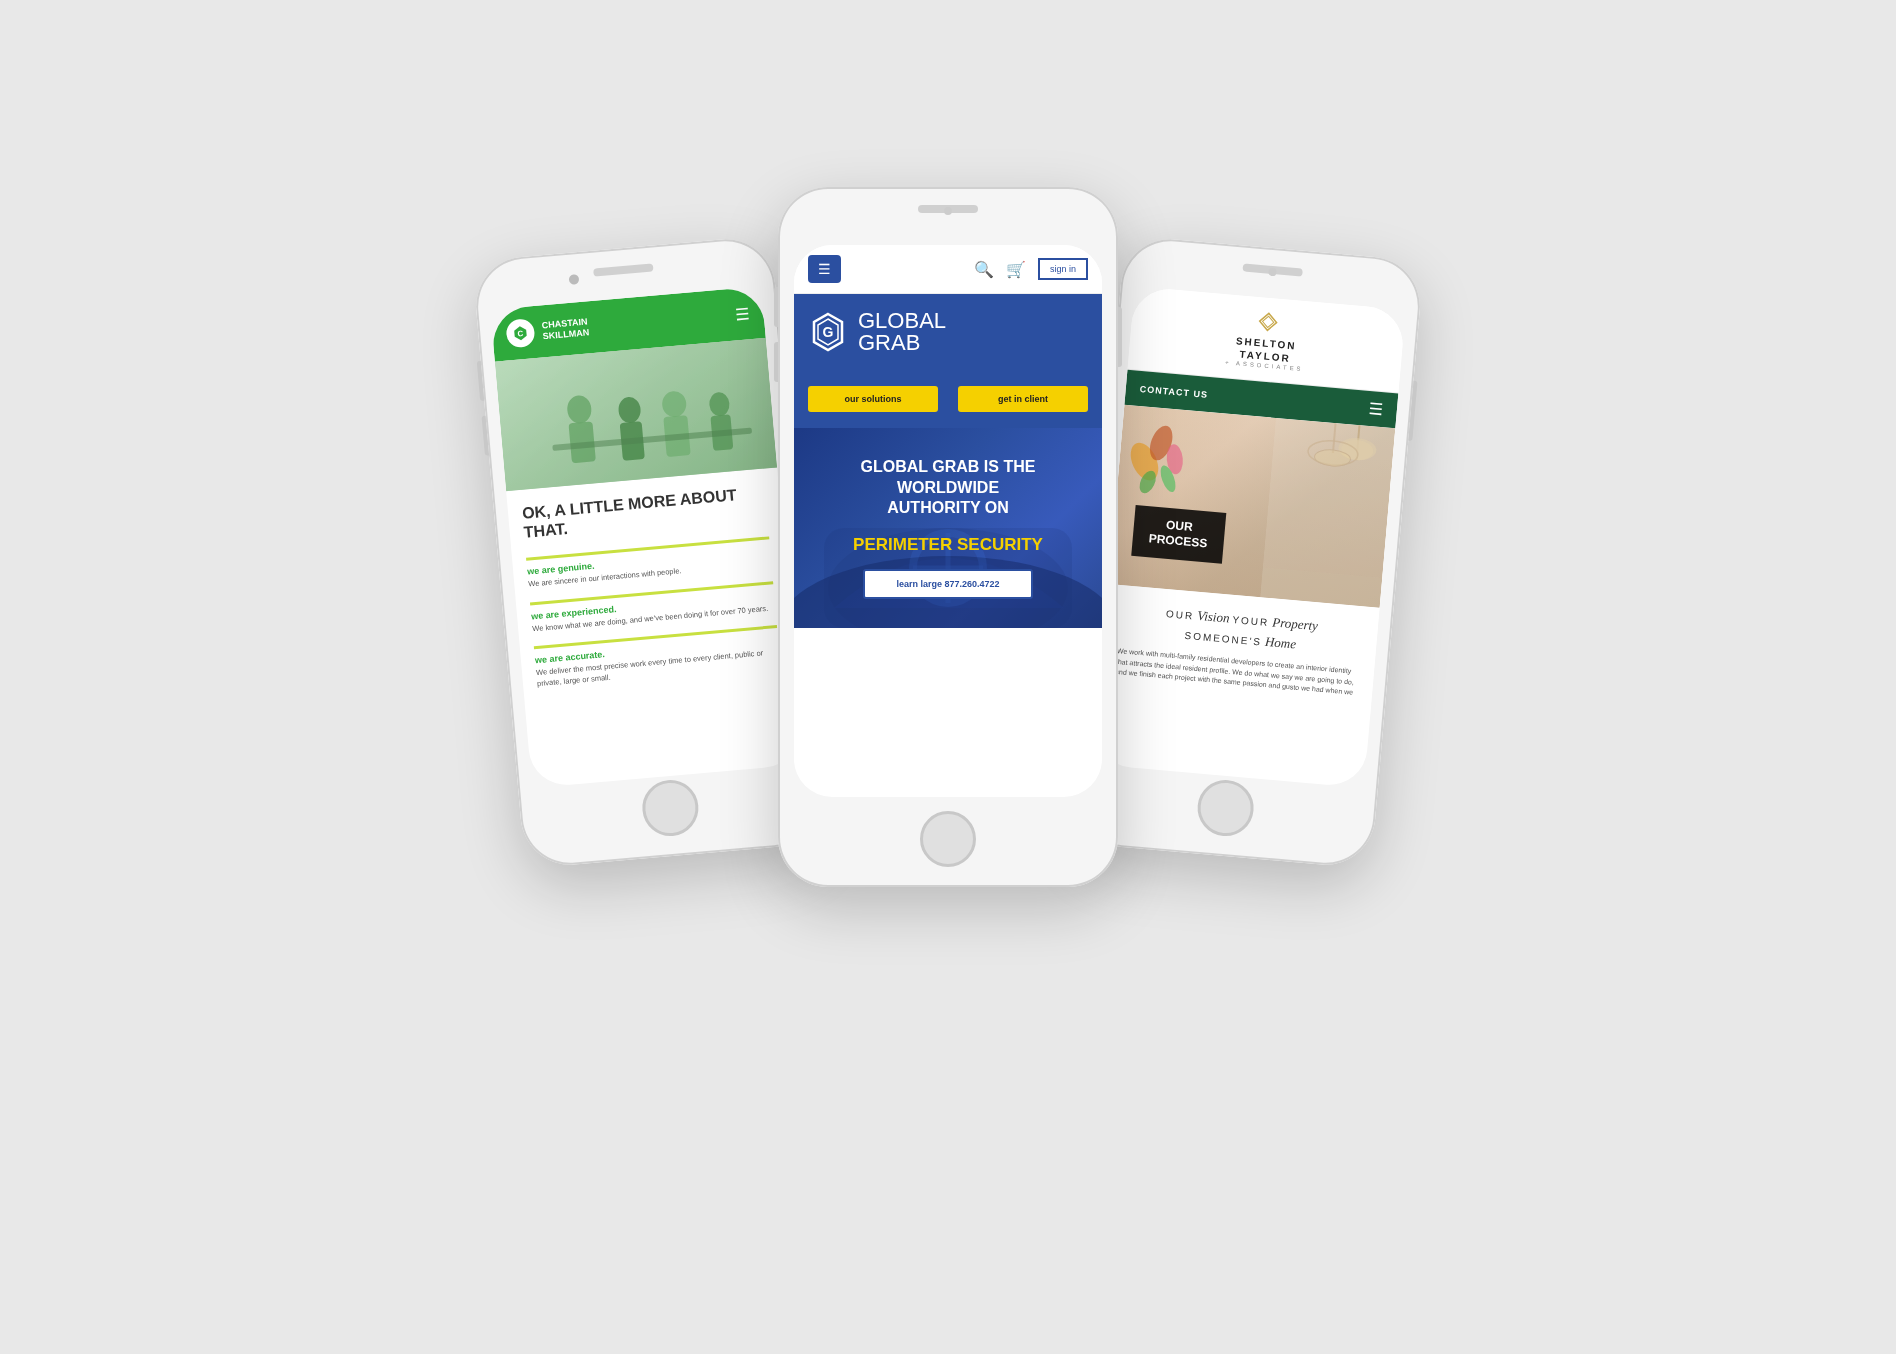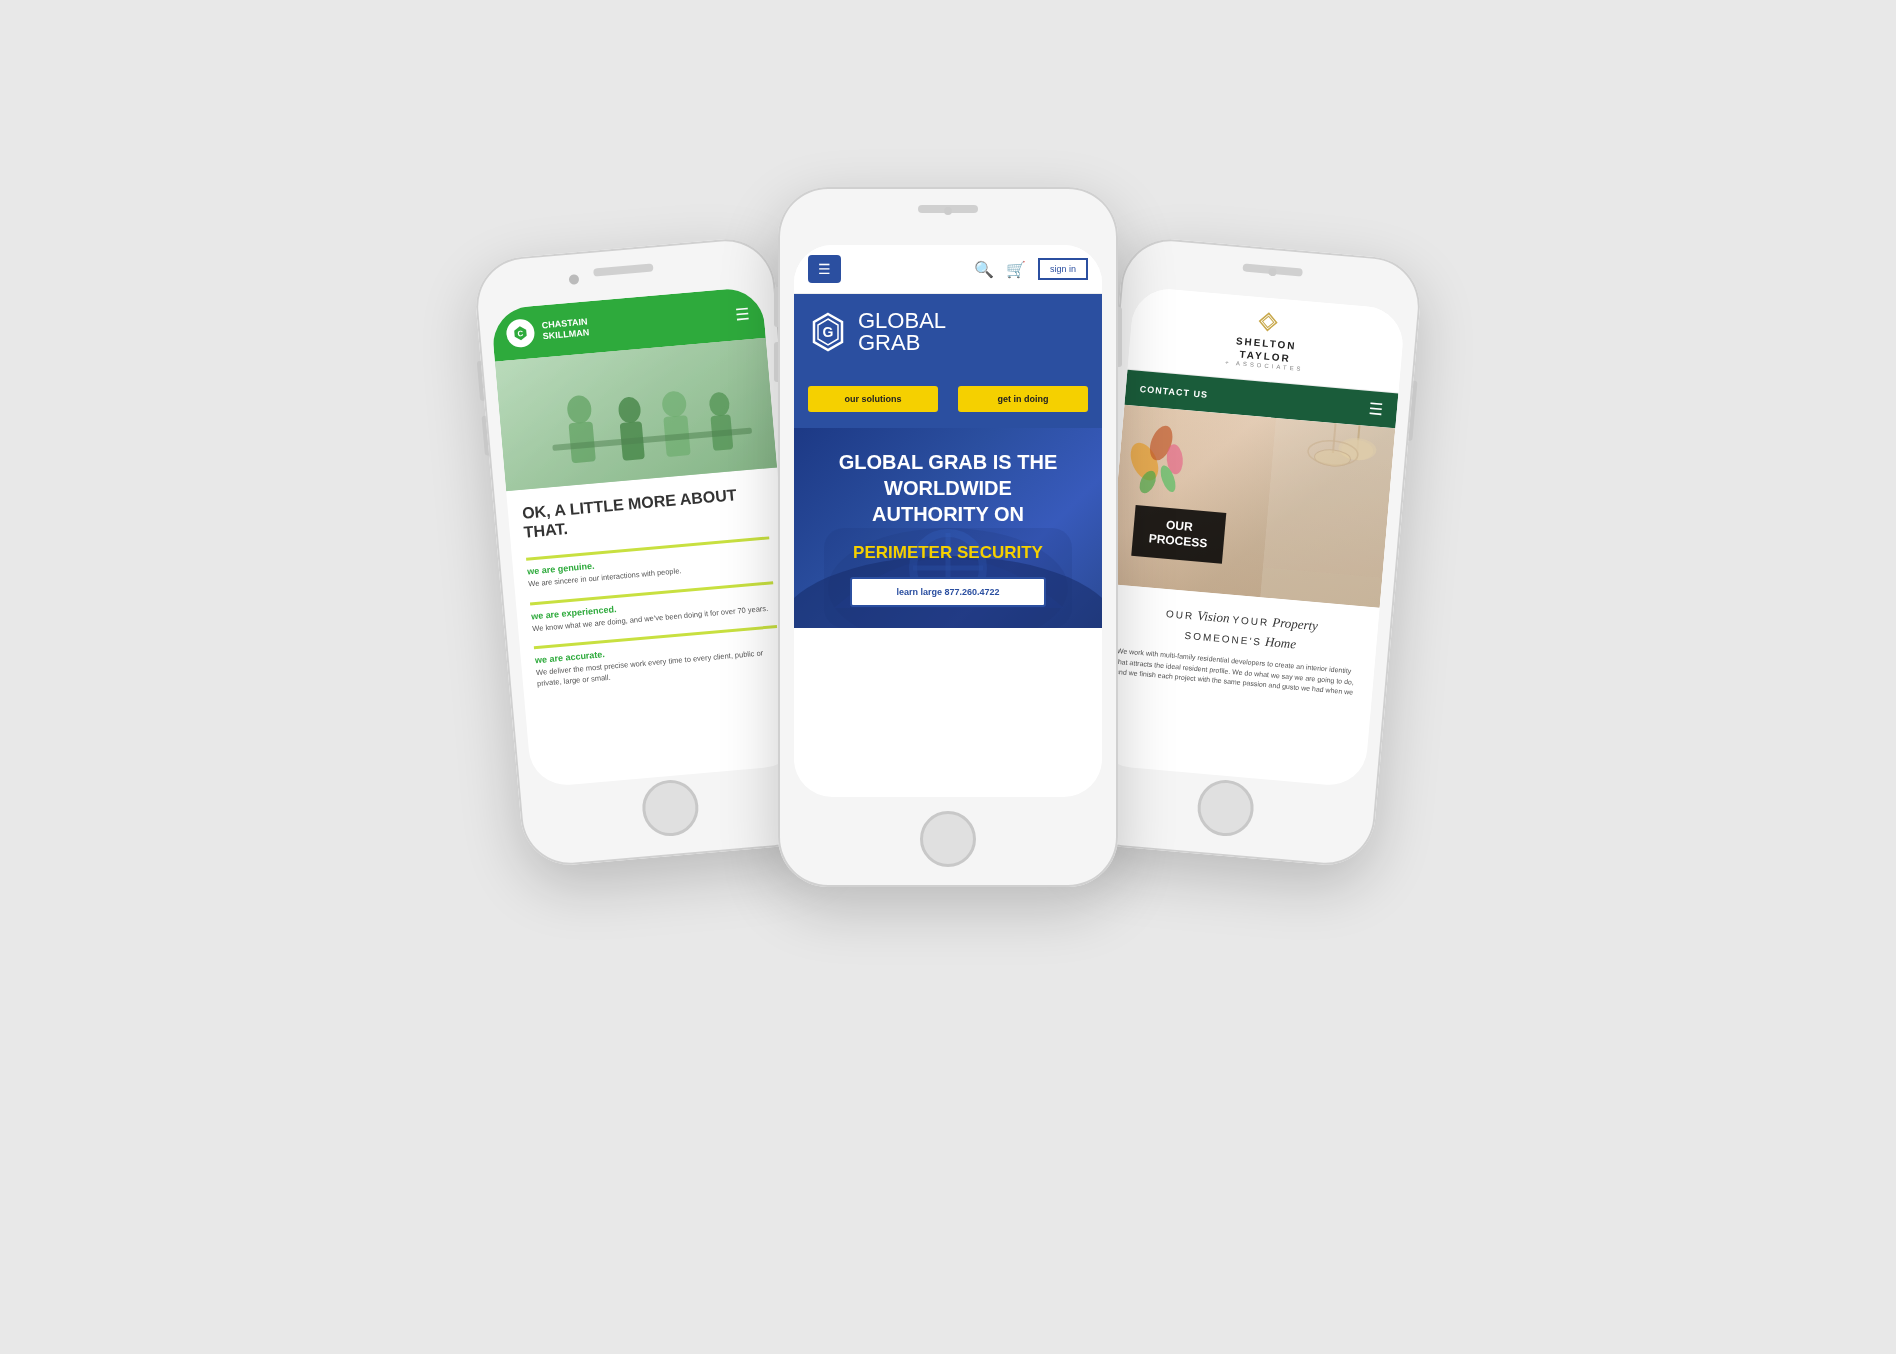--- a/index.html
+++ b/index.html
@@ -323,21 +323,21 @@
       clip-path: ellipse(55% 60% at 50% 100%);
     }
     .gg-hero-text {
       position: relative;
       z-index: 2;
       text-align: center;
       padding: 20px 14px;
     }
     .gg-main-title {
       color: white;
-      font-size: 20px;
+      font-size: 16px;
       font-weight: 900;
       text-transform: uppercase;
       line-height: 1.3;
       margin-bottom: 16px;
     }
     .gg-accent-text {
       color: #f5d000;
       font-size: 17px;
       font-weight: 900;
       text-transform: uppercase;
@@ -571,21 +571,21 @@
             <polygon points="20,7 30,13 30,27 20,33 10,27 10,13" fill="none" stroke="white" stroke-width="1.5"></polygon>
             <text x="20" y="25" text-anchor="middle" font-size="14" fill="white" font-weight="900">G</text>
           </svg>
           <div class="gg-logo-text">
             <span>GLOBAL</span>
             <span>GRAB</span>
           </div>
         </div>
         <div class="gg-buttons">
           <div class="gg-btn-yellow">our solutions</div>
-          <div class="gg-btn-yellow">get in doing</div>
+          <div class="gg-btn-yellow">get in client</div>
         </div>
       </div>
 
       <div class="gg-car-section">
         <div class="gg-car-bg"></div>
         <div class="gg-car-shape"></div>
 
         <svg style="position:absolute;inset:0;width:100%;height:100%;opacity:0.4" viewBox="0 0 308 200" preserveAspectRatio="xMidYMid slice">
           <ellipse cx="154" cy="160" rx="120" ry="60" fill="#1a3070" opacity="0.6"></ellipse>
           <path d="M40 180 Q154 80 270 180 Z" fill="#2040a0" opacity="0.5"></path>

